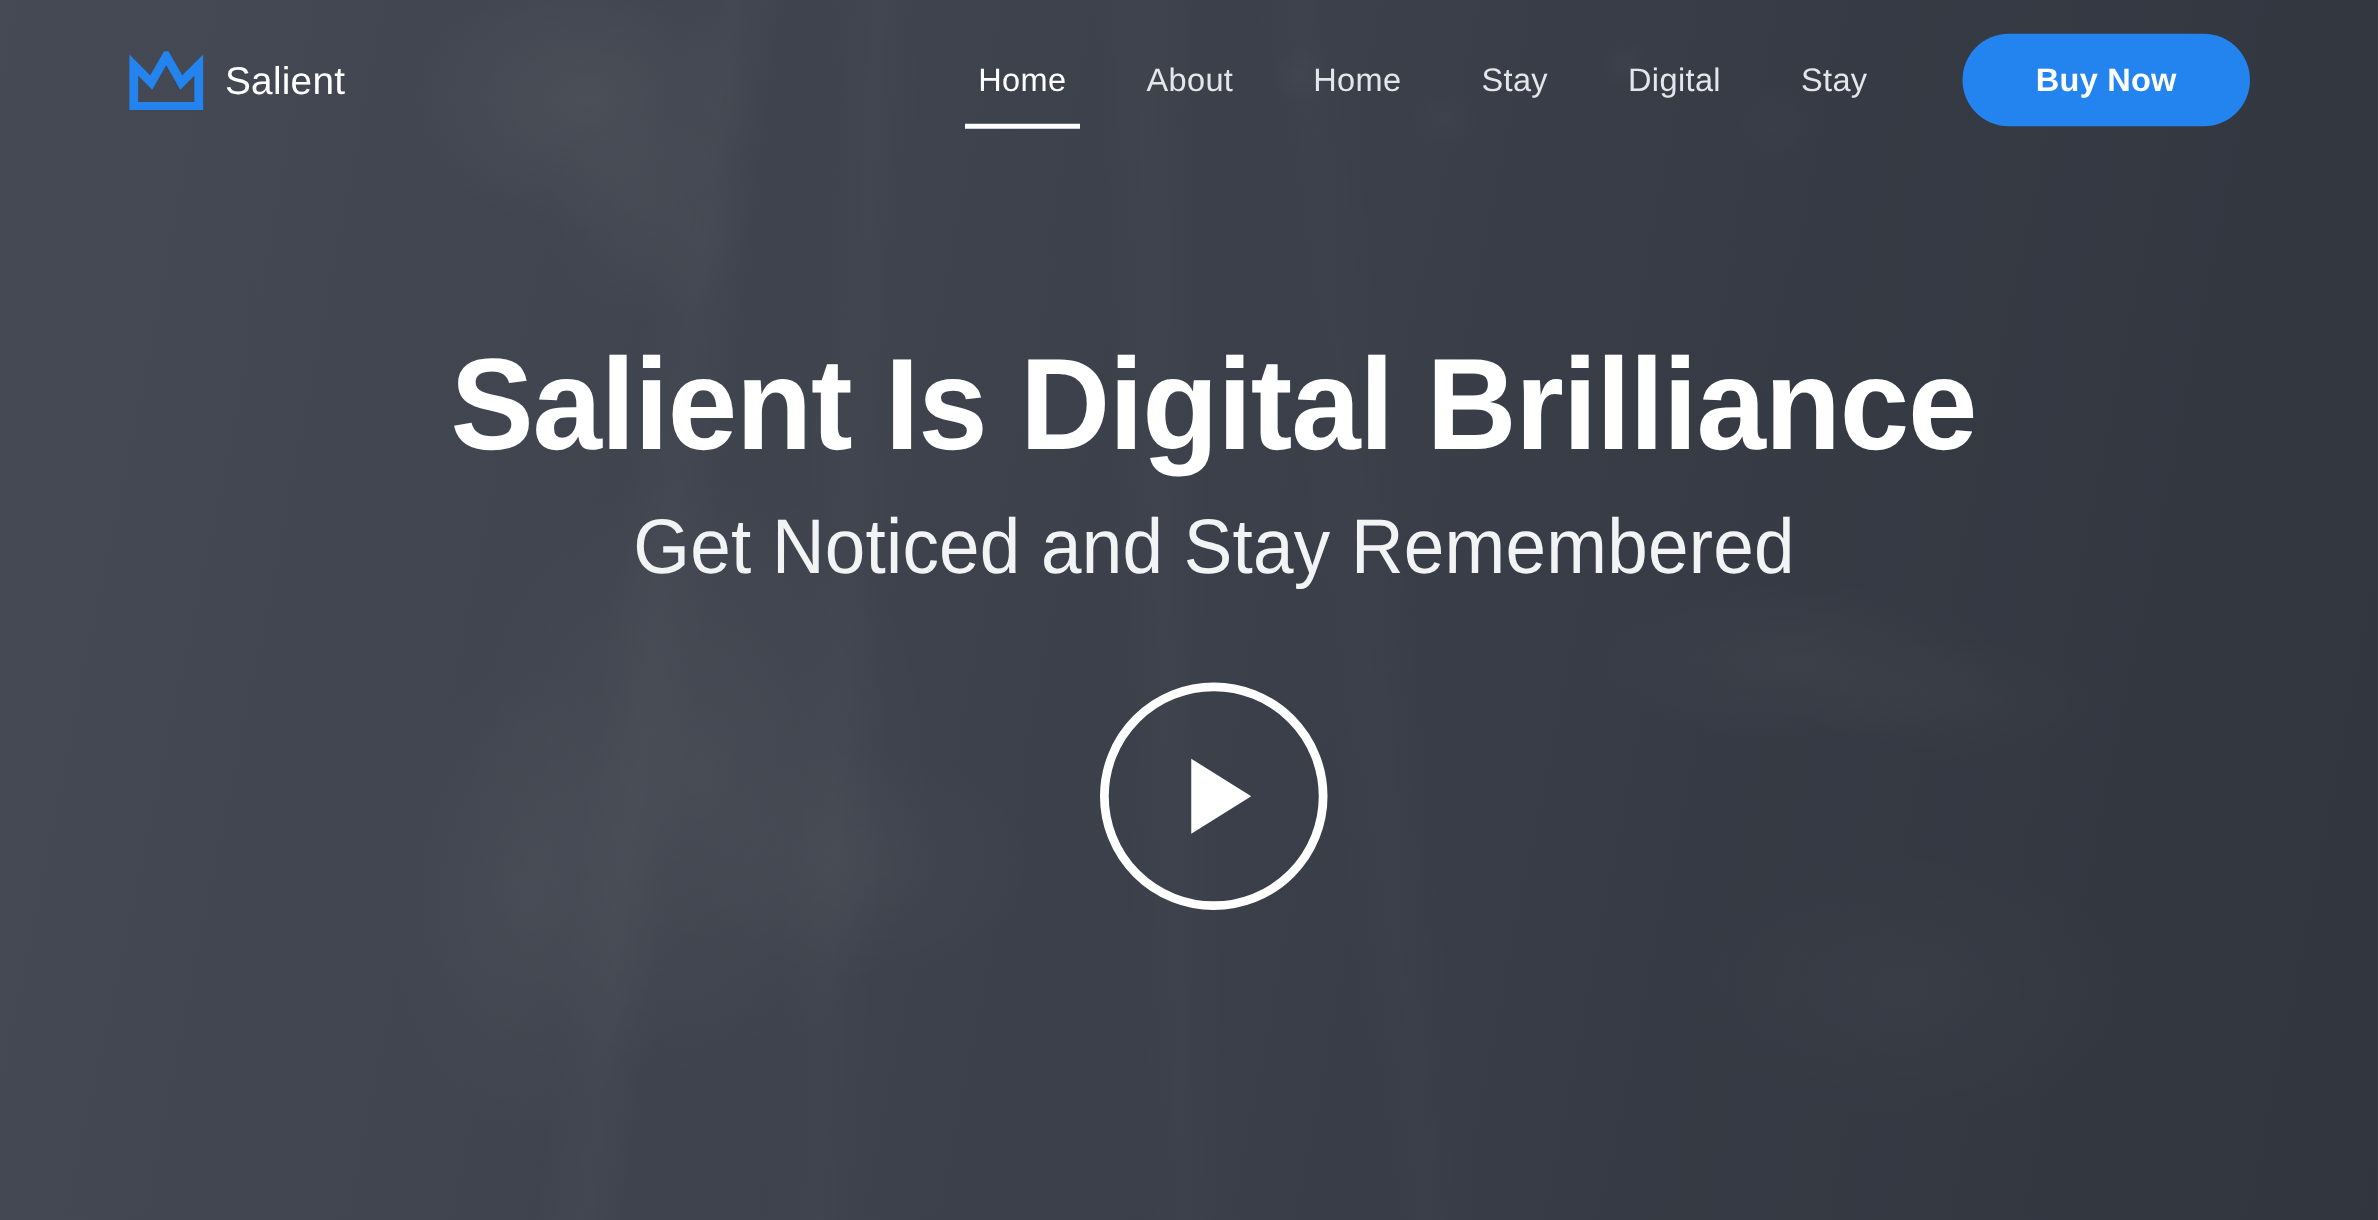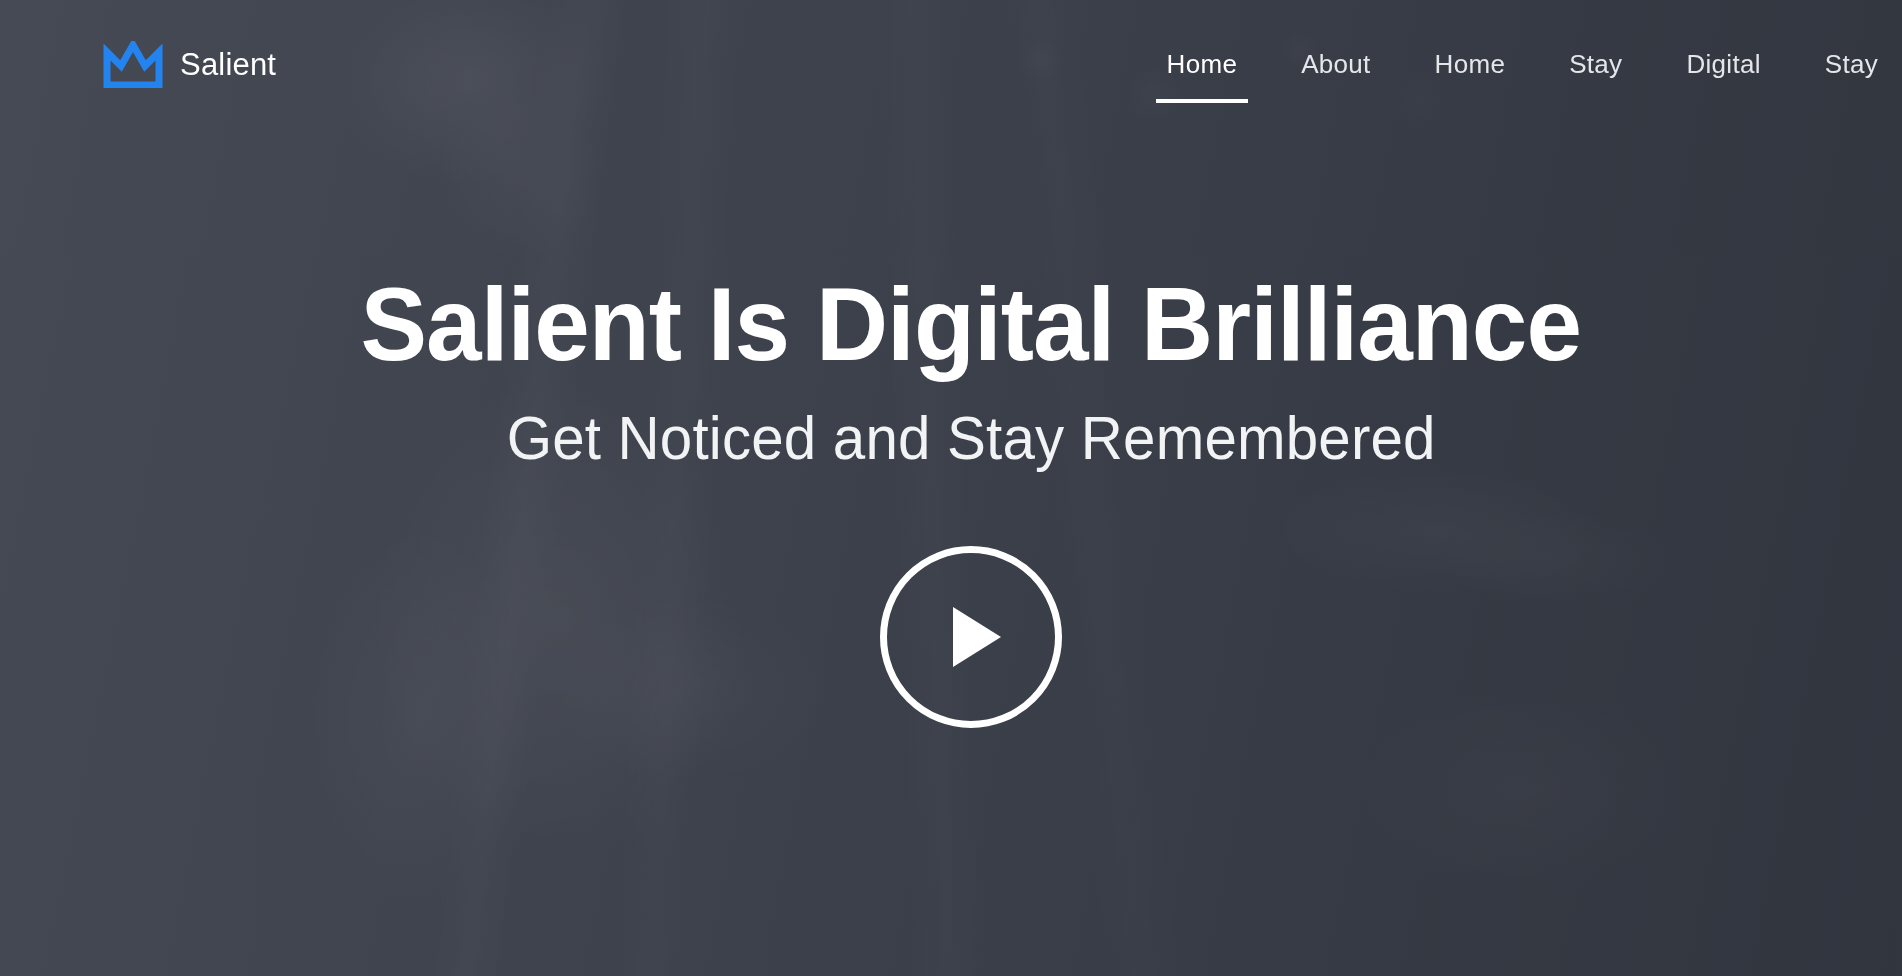--- a/index.html
+++ b/index.html
@@ -229,20 +229,21 @@
         <a class="nav-link" href="#">Stay</a>
       </li>
       <li class="nav-item">
         <a class="nav-link" href="#">Digital</a>
       </li>
       <li class="nav-item">
         <a class="nav-link" href="#">Stay</a>
       </li>
     </ul>
 
+    <button class="buy-btn">Buy Now</button>
   </nav>
 
   <div class="hero-content">
     <h1 class="hero-title">Salient Is Digital Brilliance</h1>
     <p class="hero-subtitle">Get Noticed and Stay Remembered</p>
 
     <button class="play-button">
       <span class="play-triangle"></span>
     </button>
   </div>

